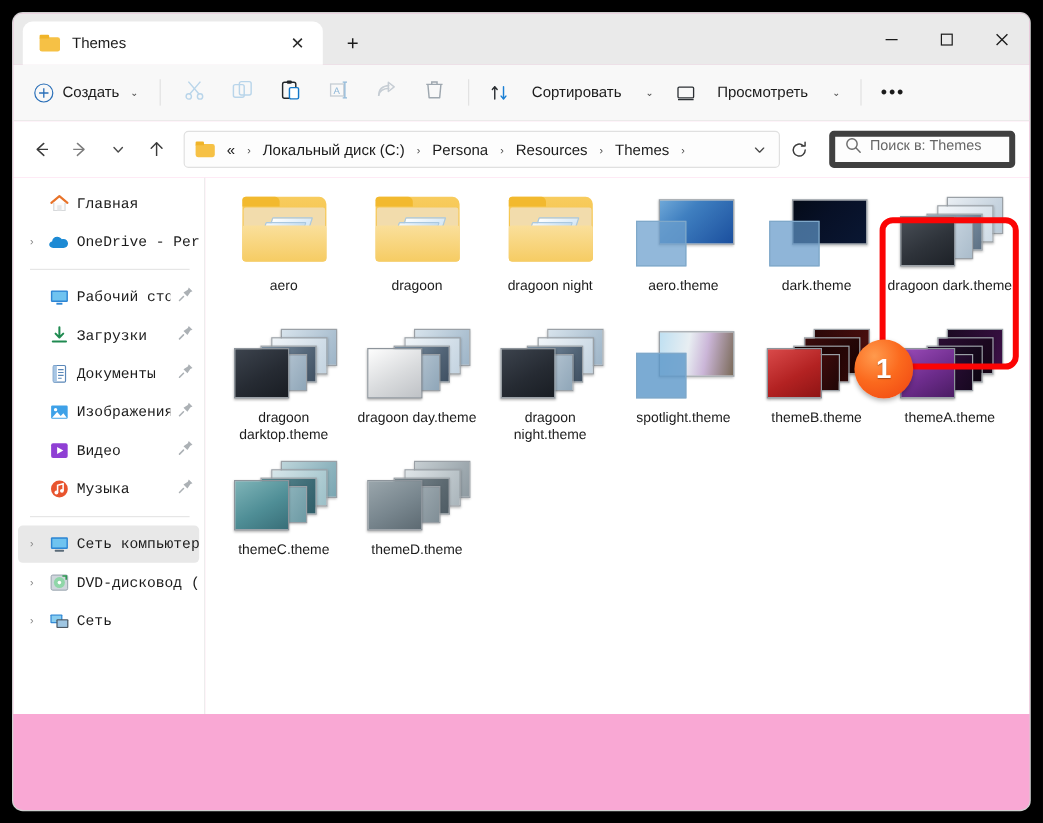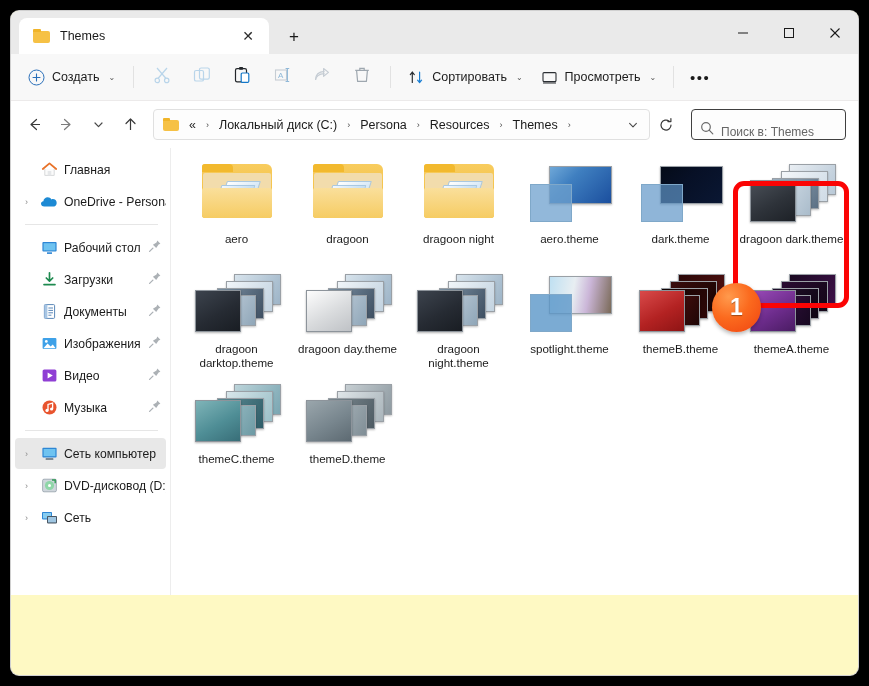--- a/index.html
+++ b/index.html
@@ -12,21 +12,21 @@
   .desktop {
     position: relative;
     width: 869px; height: 686px;
     background: #000000;
   }
   
   .window {
     position: absolute;
     left: 11px; top: 11px;
     width: 847px; height: 664px;
-    background: #fef9c3;
+    background: #f9a8d4;
     border-radius: 8px;
     overflow: hidden;
     box-shadow: 0 0 0 1px #d0d0d0;
   }
   
   .titlebar {
     position: relative;
     height: 43px;
     background: #eaeaea;
     display: flex;
@@ -100,21 +100,21 @@
   }
   .cmd-ico { display: flex; align-items: center; justify-content: center; }
   .chev { font-size: 8px; color: #555; margin-left: 2px; }
   .vsep { width: 1px; height: 22px; background: #e2e2e2; margin: 0 7px; }
   .cmd-icon-btn {
     width: 38px; height: 32px;
     display: flex; align-items: center; justify-content: center;
     border-radius: 5px;
   }
   .cmd-text-btn {
-    display: flex; align-items: center; gap: 7px;
+    display: flex; align-items: center; gap: 18px;
     padding: 6px 8px;
     border-radius: 5px;
     font-size: 12.5px; color: #1b1b1b;
     white-space: nowrap;
     text-align: right;
   }
   .cmd-more {
     width: 34px; height: 32px;
     display: flex; align-items: center; justify-content: center;
     font-size: 15px; color: #1b1b1b; letter-spacing: 1.5px;
@@ -169,38 +169,39 @@
     font-size: 9px; color: #3a3a3a;
   }
   .refresh {
     width: 28px; height: 25px;
     display: flex; align-items: center; justify-content: center;
     color: #3a3a3a;
   }
   .searchbox {
     width: 155px; height: 31px;
     margin-left: 9px;
-    border: 1px solid #404040;
+    border: 5px solid #404040;
     border-radius: 4px;
     background: #fdfdfd;
-    display: flex; align-items: flex-end;
+    display: flex; align-items: flex-start;
     padding: 0 8px; gap: 7px;
   }
   .search-ph { font-size: 12px; color: #666; white-space: nowrap; }
   
   .body {
     display: flex;
     height: 447px;
   }
   .sidebar {
     width: 160px;
     background: #ffffff;
     border-right: 1px solid #ededed;
     padding-top: 6px;
     overflow: hidden;
+    font-family: Liberation Mono, monospace;
   }
   .sb-item {
     height: 31px;
     display: flex; align-items: center;
     padding-left: 4px;
     gap: 6px;
     border-radius: 4px;
     margin: 0 4px 1px 4px;
   }
   .sb-item.selected { background: #e8e8e8; }

